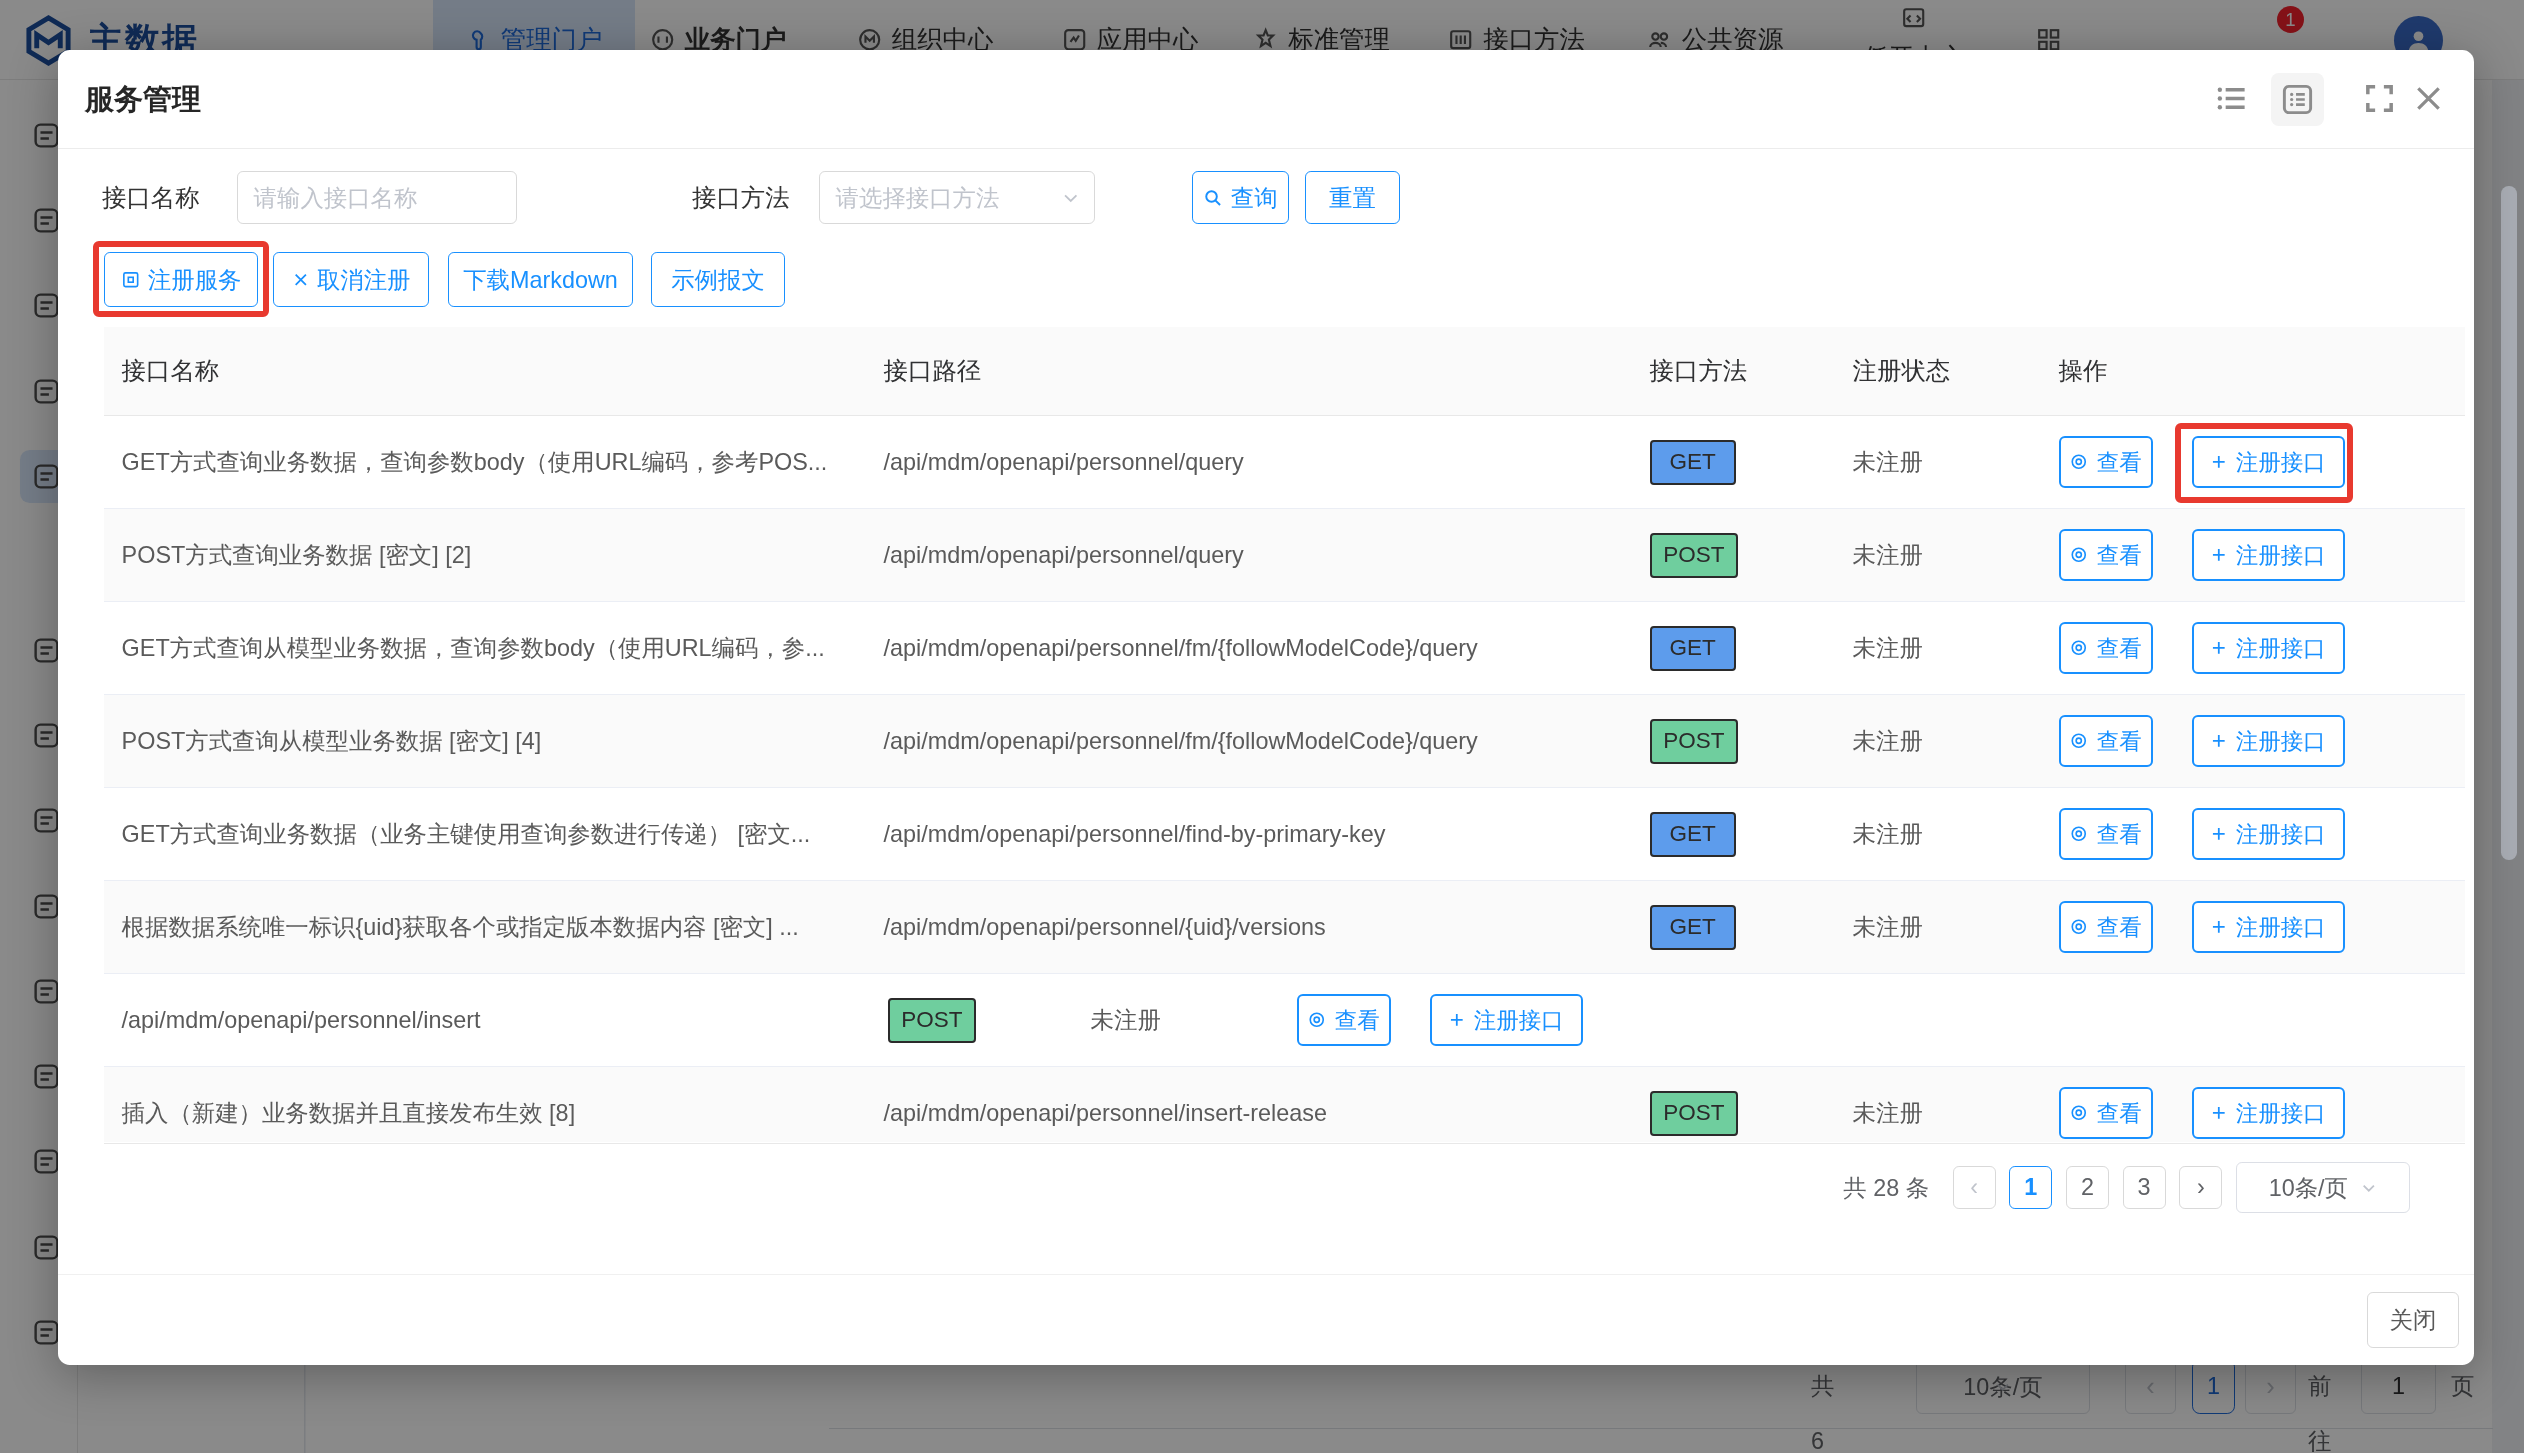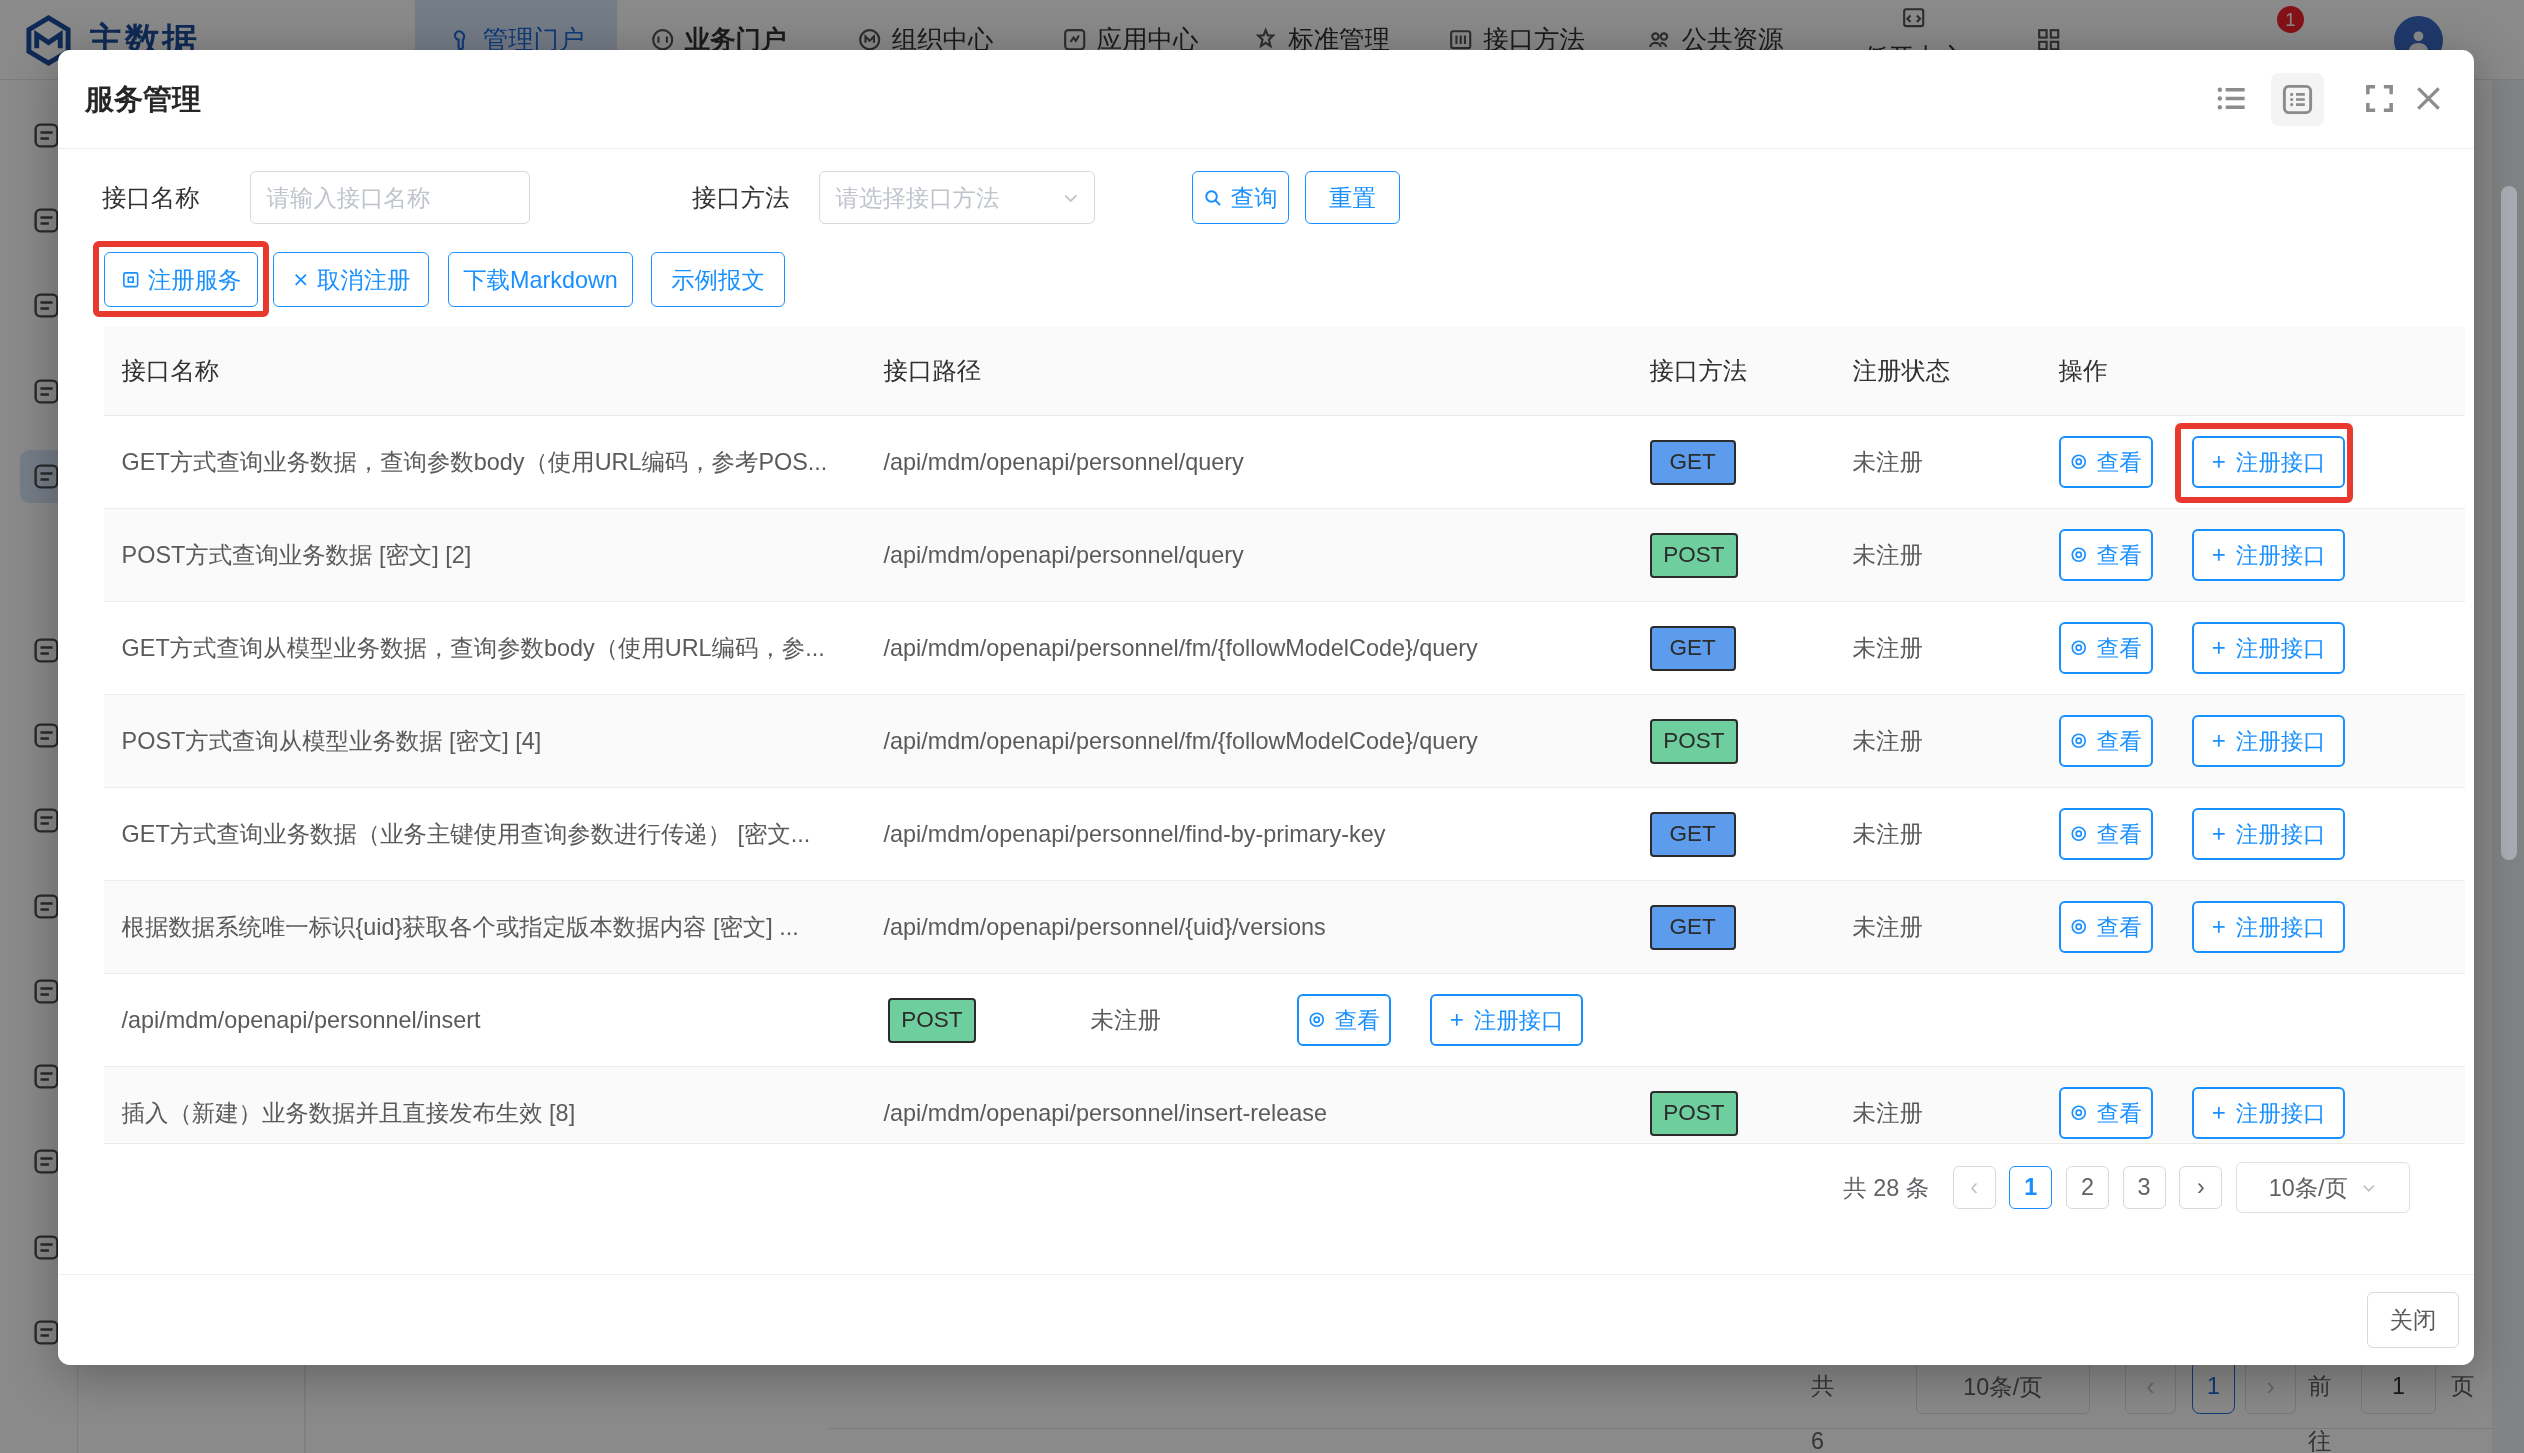--- a/index.html
+++ b/index.html
@@ -99,21 +99,21 @@
 
   <div class="navbar">
     <div class="logo">
       <svg width="51" height="51" viewBox="0 0 52 52">
           <path d="M26 3 L46 15 V37 L26 49 L6 37 V15 Z" fill="none" stroke="#1d4f9e" stroke-width="5"></path>
           <path d="M14 34 V20 L26 28 L38 20 V34" fill="none" stroke="#1d4f9e" stroke-width="5"></path>
         </svg>
       <span class="logo-text">主数据</span>
     </div>
 
-    <div class="nav-item active" style="left:415px;width:202px;text-align:right;">
+    <div class="nav-item active" style="left:433px;width:202px;text-align:right;">
       <svg class="nav-ic" viewBox="0 0 24 24">
           <path d="M14 6a4 4 0 1 0-4 6v7a2 2 0 0 0 4 0v-7a4 4 0 0 0 0-6z" fill="none" stroke="currentColor" stroke-width="2"></path>
         </svg>
       <span>管理门户</span>
     </div>
     <div class="nav-item" style="left:644px;width:148px;font-weight:bold;">
       <svg class="nav-ic" viewBox="0 0 24 24">
           <circle cx="12" cy="12" r="9" fill="none" stroke="currentColor" stroke-width="2"></circle>
           <path d="M8 9v6M16 9v6" stroke="currentColor" stroke-width="2"></path>
         </svg>
@@ -316,21 +316,21 @@
       </span>
       <svg class="m-tool" style="left:2304px;" viewBox="0 0 24 24">
           <path d="M4 9V4h5M15 4h5v5M20 15v5h-5M9 20H4v-5" fill="none" stroke="currentColor" stroke-width="2.4"></path>
         </svg>
       <svg class="m-tool" style="left:2353px;" viewBox="0 0 24 24">
           <path d="M5 5l14 14M19 5L5 19" stroke="currentColor" stroke-width="2.2"></path>
         </svg>
     </div>
 
     <div class="f-label" style="left:44px;">接口名称</div>
-    <div class="f-input" style="left:179px;width:280px;margin-left:13px;">
+    <div class="f-input" style="left:179px;width:280px;">
       <span>请输入接口名称</span>
     </div>
     <div class="f-label" style="left:634px;">接口方法</div>
     <div class="f-input" style="left:761px;width:276px;">
       <span>请选择接口方法</span>
       <svg class="chev" viewBox="0 0 24 24">
           <path d="M5 9l7 7 7-7" fill="none" stroke="currentColor" stroke-width="2.2"></path>
         </svg>
     </div>
     <button class="btn q-btn" style="left:1134px;width:97px;border-width:1px;">

